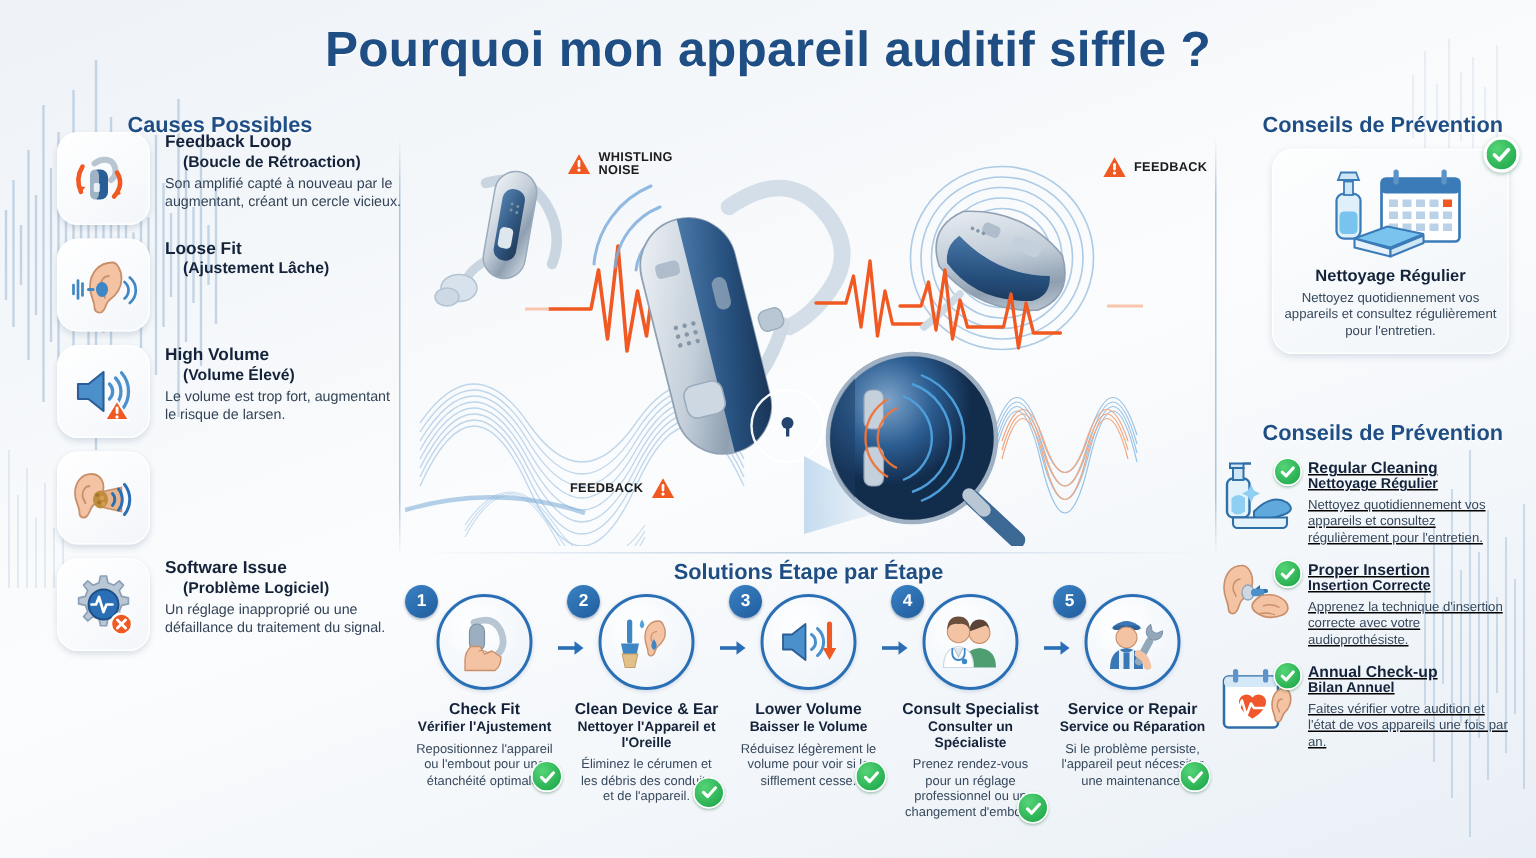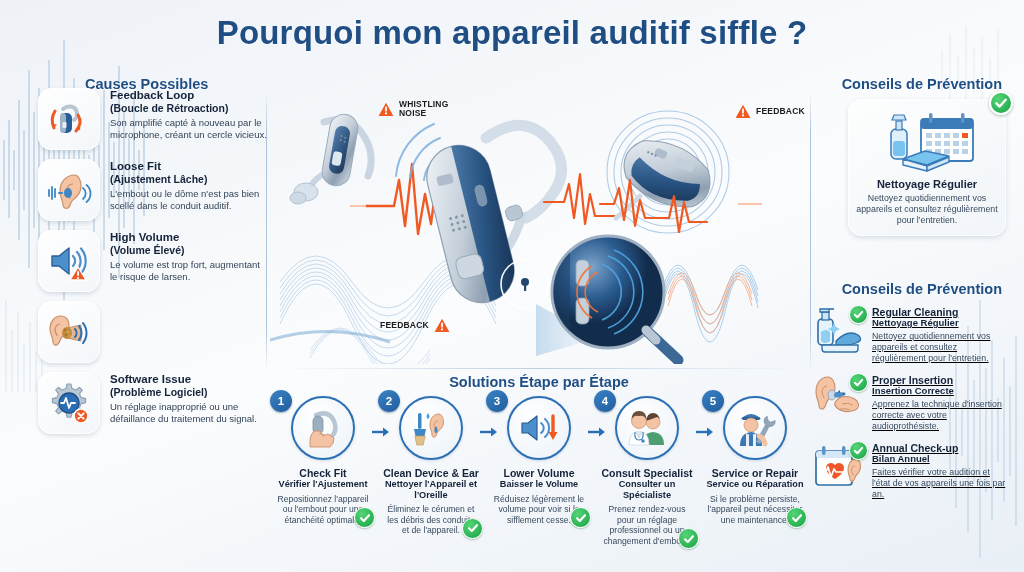--- a/index.html
+++ b/index.html
@@ -52,21 +52,21 @@
   .cause-icon{
     flex:0 0 62px; width:62px; height:62px; border-radius:14px;
     background:linear-gradient(145deg,#ffffff 0%,#f3f6fa 100%);
     box-shadow:0 2px 4px rgba(60,90,130,.18), 0 0 0 1px rgba(255,255,255,.8) inset;
     display:flex; align-items:center; justify-content:center;
     position:relative;
   }
   .cause-icon svg{ display:block; }
   .cause-text{ padding-top:1px; }
   .cause-title{ font-size:11.5px; font-weight:bold; color:#14233a; line-height:1.15; }
-  .cause-sub{ font-size:10.5px; font-weight:bold; color:#14233a; line-height:1.2; }
+  .cause-sub{ font-size:10.5px; font-weight:bold; color:#14233a; line-height:1.2;margin-left:12px; }
   .cause-desc{ font-size:9.5px; color:#334457; line-height:1.25; margin-top:2px; }
 
   
   #center-illustration{ position:absolute; left:270px; top:92px; width:538px; height:272px; }
   .warn-label{ position:absolute; display:flex; align-items:center; gap:5px; }
   .warn-label .txt{ font-size:8.5px; font-weight:bold; color:#1b1b1b; line-height:1.1; letter-spacing:.2px; }
   #label-whistling{ left:108px; top:8px; }
   #label-feedback-right{ left:465px; top:12px; }
   #label-feedback-left{ left:110px; top:226px; }
 
@@ -236,21 +236,21 @@
           <rect x="17.5" y="27" width="4" height="6" rx="1" fill="#e8eef4"></rect>
           <path d="M10 16 Q5 24 9 33" fill="none" stroke="#f05a22" stroke-width="3" stroke-linecap="round"></path>
           <path d="M9 33 l-2.5 -4 l5.5 .6z" fill="#f05a22"></path>
           <path d="M33 20 Q38 28 31 36" fill="none" stroke="#f05a22" stroke-width="3" stroke-linecap="round"></path>
           <path d="M31 36 l4.5 -1.6 l-2 -5z" fill="#f05a22"></path>
         </svg>
       </div>
       <div class="cause-text">
         <div class="cause-title">Feedback Loop</div>
         <div class="cause-sub">(Boucle de Rétroaction)</div>
-        <div class="cause-desc">Son amplifié capté à nouveau par le microphone, créant un cercle vicieux.</div>
+        <div class="cause-desc">Son amplifié capté à nouveau par le augmentant, créant un cercle vicieux.</div>
       </div>
     </div>
 
     <div class="cause-item">
       <div class="cause-icon">
         <svg width="48" height="48" viewBox="0 0 48 48">
           <path d="M30 9c-9 0-15 7-15 16 0 7 3 9 3 14 0 3 3 4 5 3 3-2 2-6 5-8 4-3 8-7 8-14 0-6-3-11-6-11z" fill="#f3c3a3" stroke="#c98f6a" stroke-width="1.2"></path>
           <path d="M28 18c-4 0-6 3-6 7 0 4 3 5 3 8" fill="none" stroke="#c98f6a" stroke-width="1.2"></path>
           <ellipse cx="23" cy="27" rx="4" ry="5" fill="#3e86c4"></ellipse>
           <path d="M17 27h-3" stroke="#3e86c4" stroke-width="2" stroke-linecap="round"></path>
@@ -259,21 +259,20 @@
               <path d="M7 21 v12"></path>
               <path d="M4 24 v6"></path>
             <path d="M38 22 a7 7 0 0 1 0 11"></path>
               <path d="M41.5 19 a11 11 0 0 1 0 17"></path>
           </g>
         </svg>
       </div>
       <div class="cause-text">
         <div class="cause-title">Loose Fit</div>
         <div class="cause-sub">(Ajustement Lâche)</div>
-        <div class="cause-desc">L'embout ou le dôme n'est pas bien scellé dans le conduit auditif.</div>
       </div>
     </div>
 
     <div class="cause-item">
       <div class="cause-icon">
         <svg width="48" height="48" viewBox="0 0 48 48">
           <path d="M7 19h7l10-8v26l-10-8H7z" fill="#4b8fcb" stroke="#2a5e96" stroke-width="1.4" stroke-linejoin="round"></path>
           <g stroke="#4b8fcb" stroke-width="2.2" fill="none" stroke-linecap="round">
             <path d="M28 19 a7 7 0 0 1 0 10"></path>
             <path d="M32 15 a13 13 0 0 1 0 18"></path>

